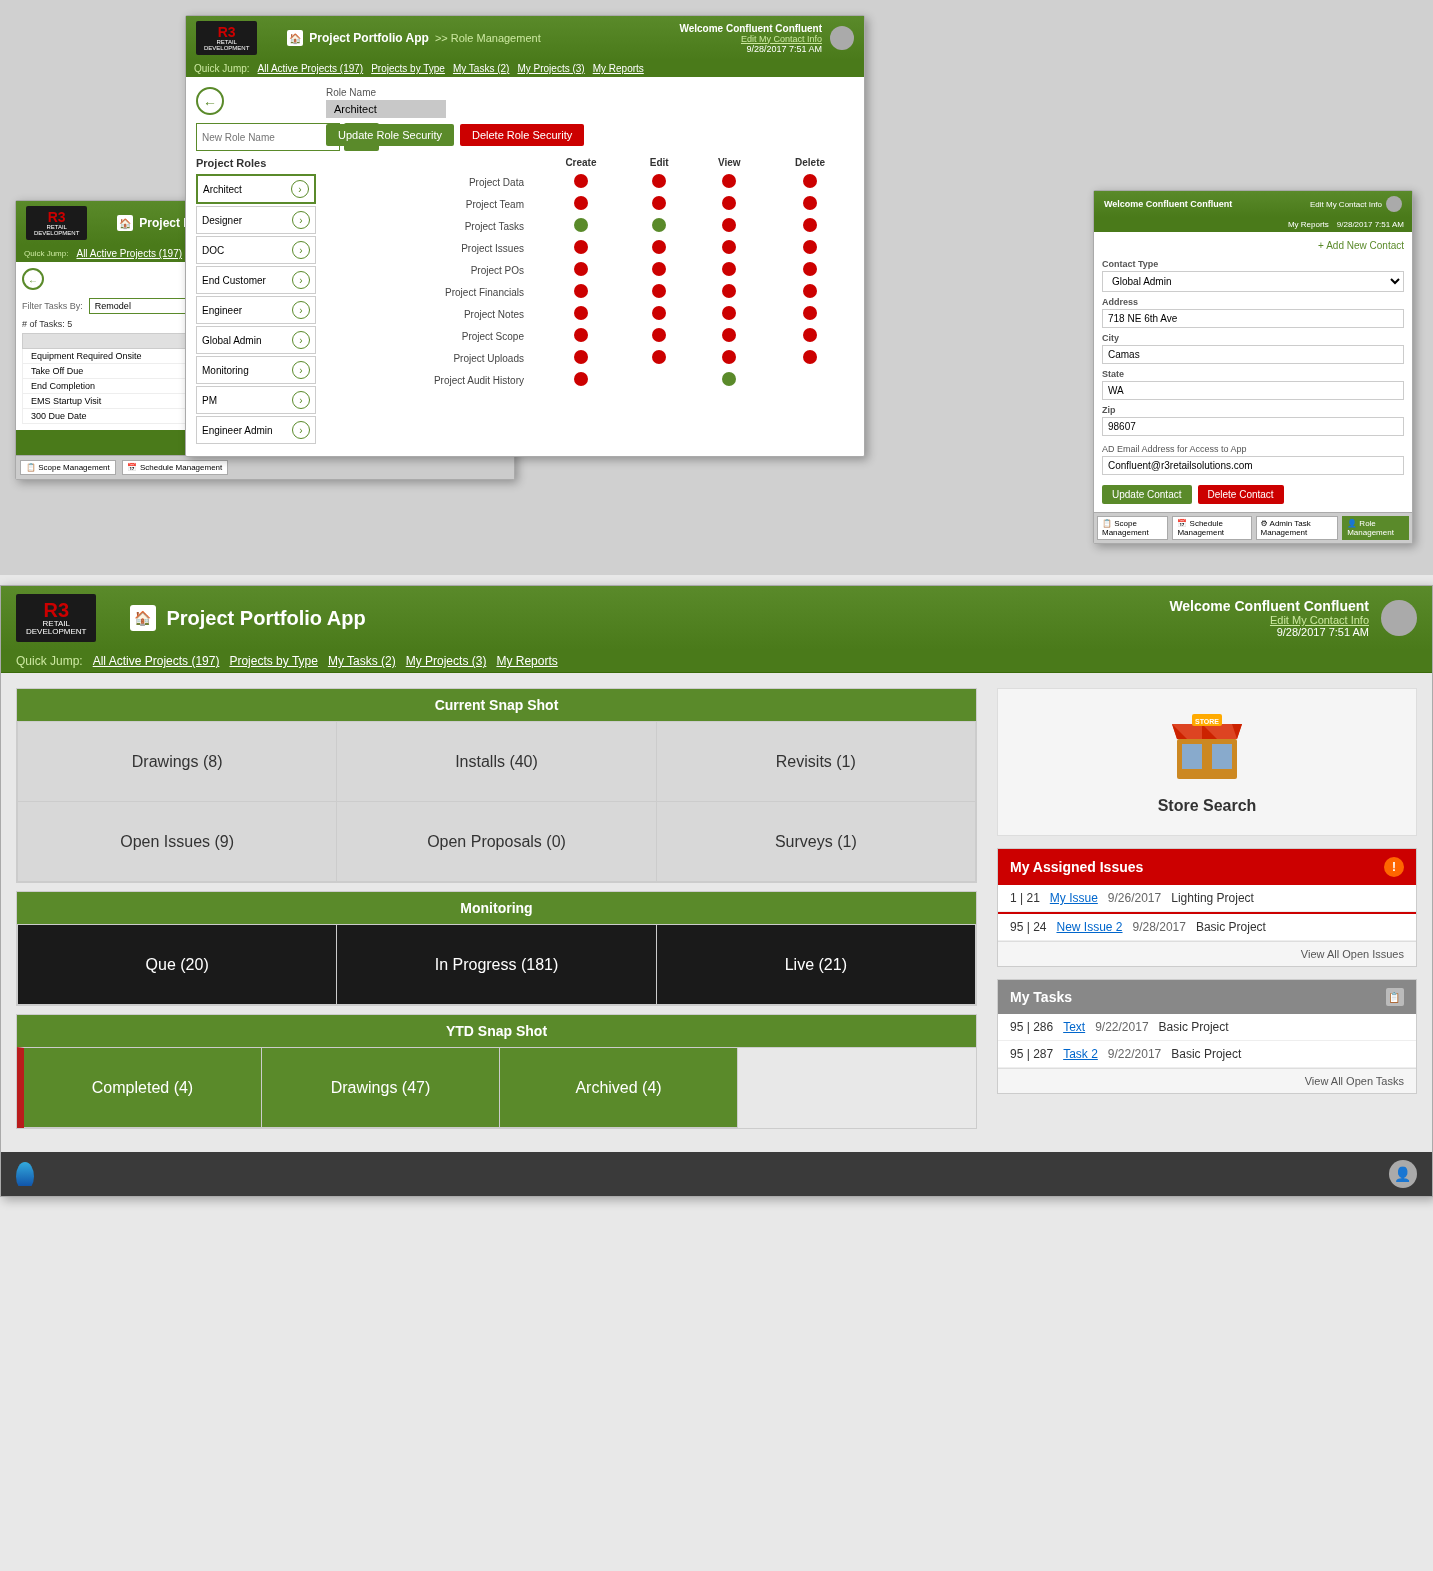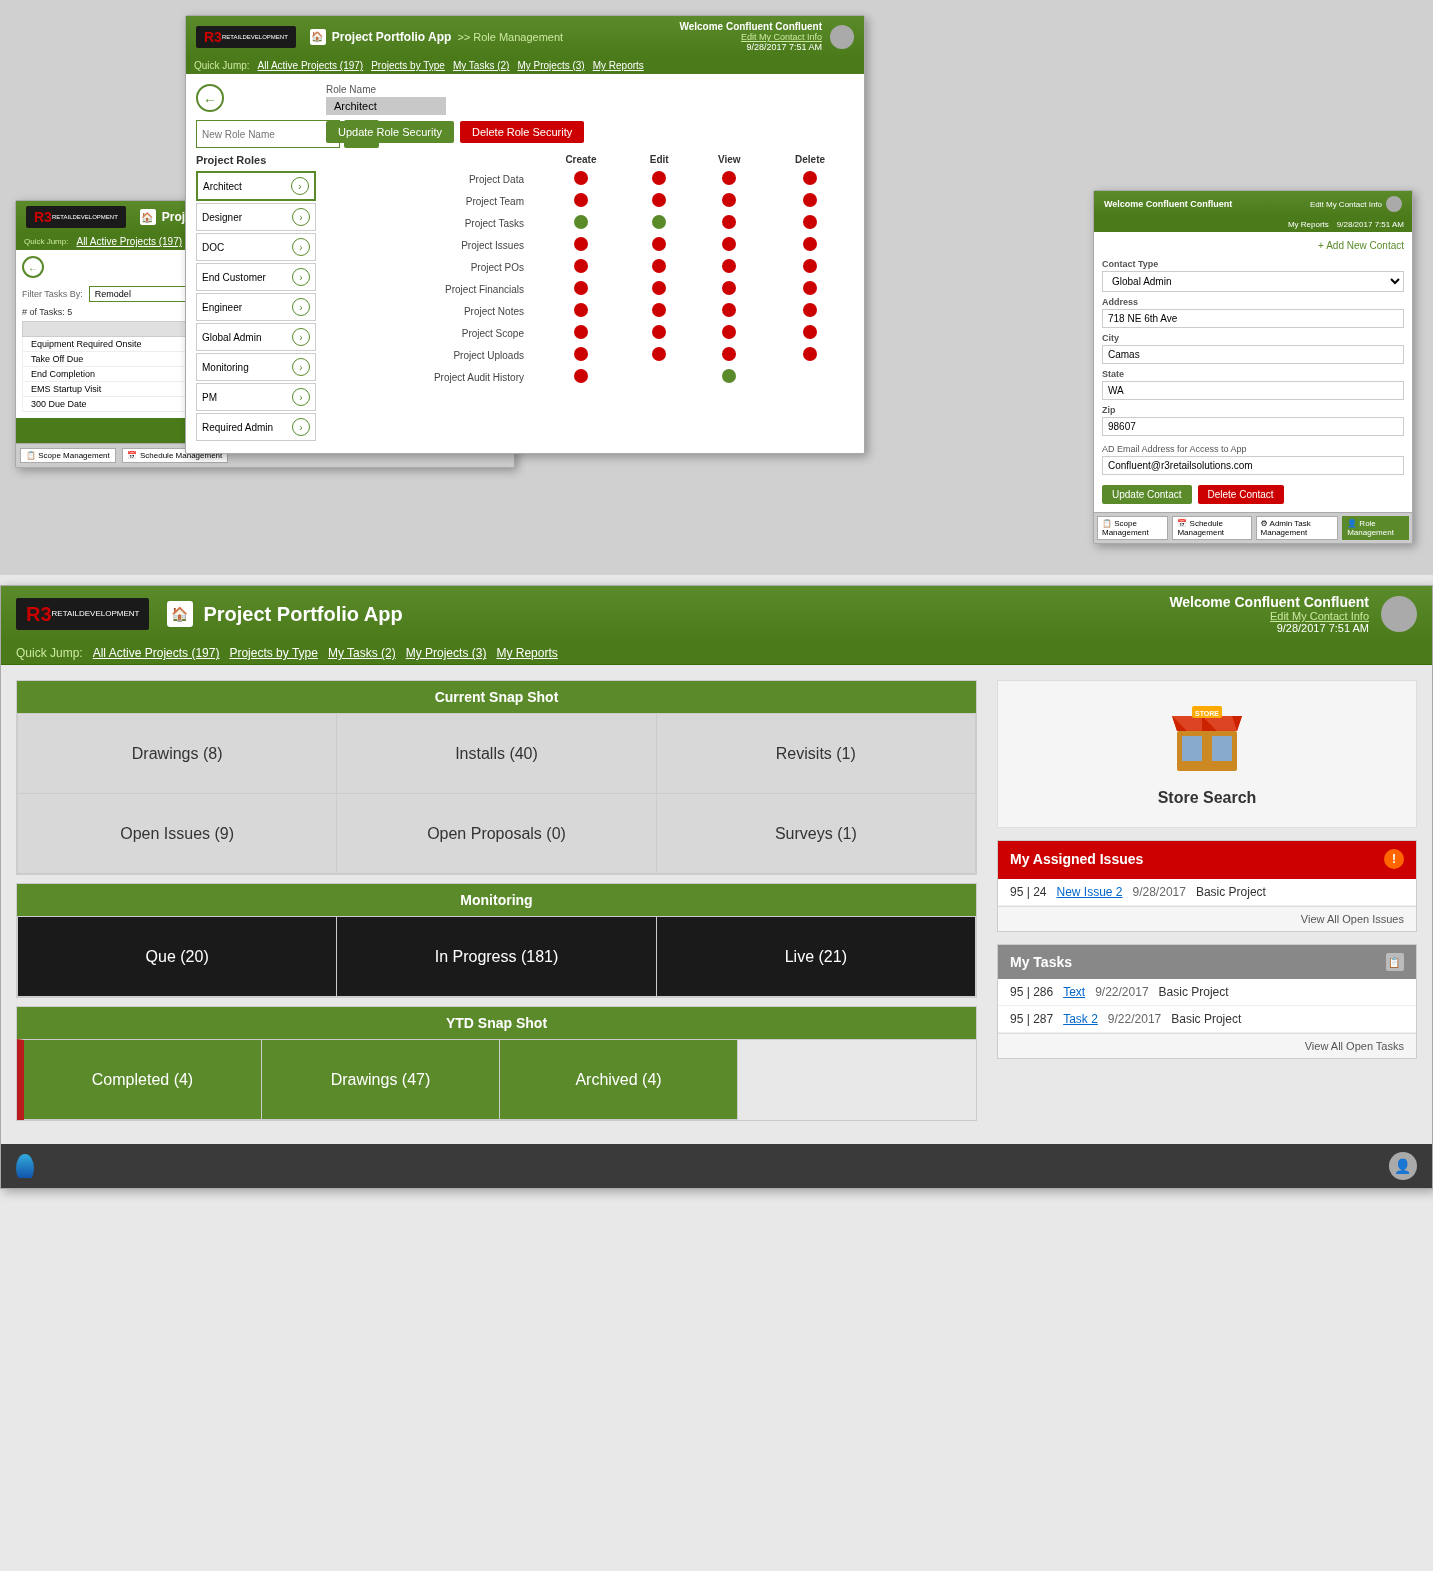--- a/index.html
+++ b/index.html
@@ -567,26 +567,26 @@
       border-radius: 50%;
       background: #aaa;
       display: flex; align-items: center; justify-content: center;
       font-size: 14px;
       color: #555;
     }
 
     
     .r3-logo {
       display: flex;
-      flex-direction: row;
+      flex-direction: column;
       align-items: center;
       background: #1a1a1a;
       padding: 4px 8px;
       border-radius: 2px;
-      margin-right: 8px;
+      margin-right: 24px;
     }
     .r3-text { color: #cc0000; font-weight: bold; font-size: 14px; line-height: 1; }
     .retail-text { color: #fff; font-size: 6px; line-height: 1; }
     .dev-text { color: #fff; font-size: 6px; line-height: 1; }
   </style>
 </head>
 <body>
 
 <div class="top-section">
 
@@ -654,21 +654,21 @@
         </div>
         <div class="role-item">
           <span>Monitoring</span>
           <div class="role-arrow">›</div>
         </div>
         <div class="role-item">
           <span>PM</span>
           <div class="role-arrow">›</div>
         </div>
         <div class="role-item">
-          <span>Required Admin</span>
+          <span>Engineer Admin</span>
           <div class="role-arrow">›</div>
         </div>
       </div>
 
       <div class="permissions-panel">
         <div class="role-name-row">
           <div class="role-name-label">Role Name</div>
           <div class="role-name-value">Architect</div>
         </div>
         <div class="action-btns">
@@ -987,20 +987,26 @@
             <text x="40" y="15" text-anchor="middle" font-size="7" fill="#fff" font-weight="bold">STORE</text>
           </svg>
           <span class="store-label">Store Search</span>
         </div>
 
         <div class="issues-panel">
           <div class="issues-header">
             <span>My Assigned Issues</span>
             <div class="alert-icon">!</div>
           </div>
+          <div class="issue-row">
+            <span class="issue-id">1 | 21</span>
+            <span class="issue-link">My Issue</span>
+            <span class="issue-date">9/26/2017</span>
+            <span class="issue-project">Lighting Project</span>
+          </div>
           <div style="height:2px; background:#cc0000; margin:0;"></div>
           <div class="issue-row">
             <span class="issue-id">95 | 24</span>
             <span class="issue-link">New Issue 2</span>
             <span class="issue-date">9/28/2017</span>
             <span class="issue-project">Basic Project</span>
           </div>
           <div class="view-all-row">
             <span>View All Open Issues</span>
           </div>

